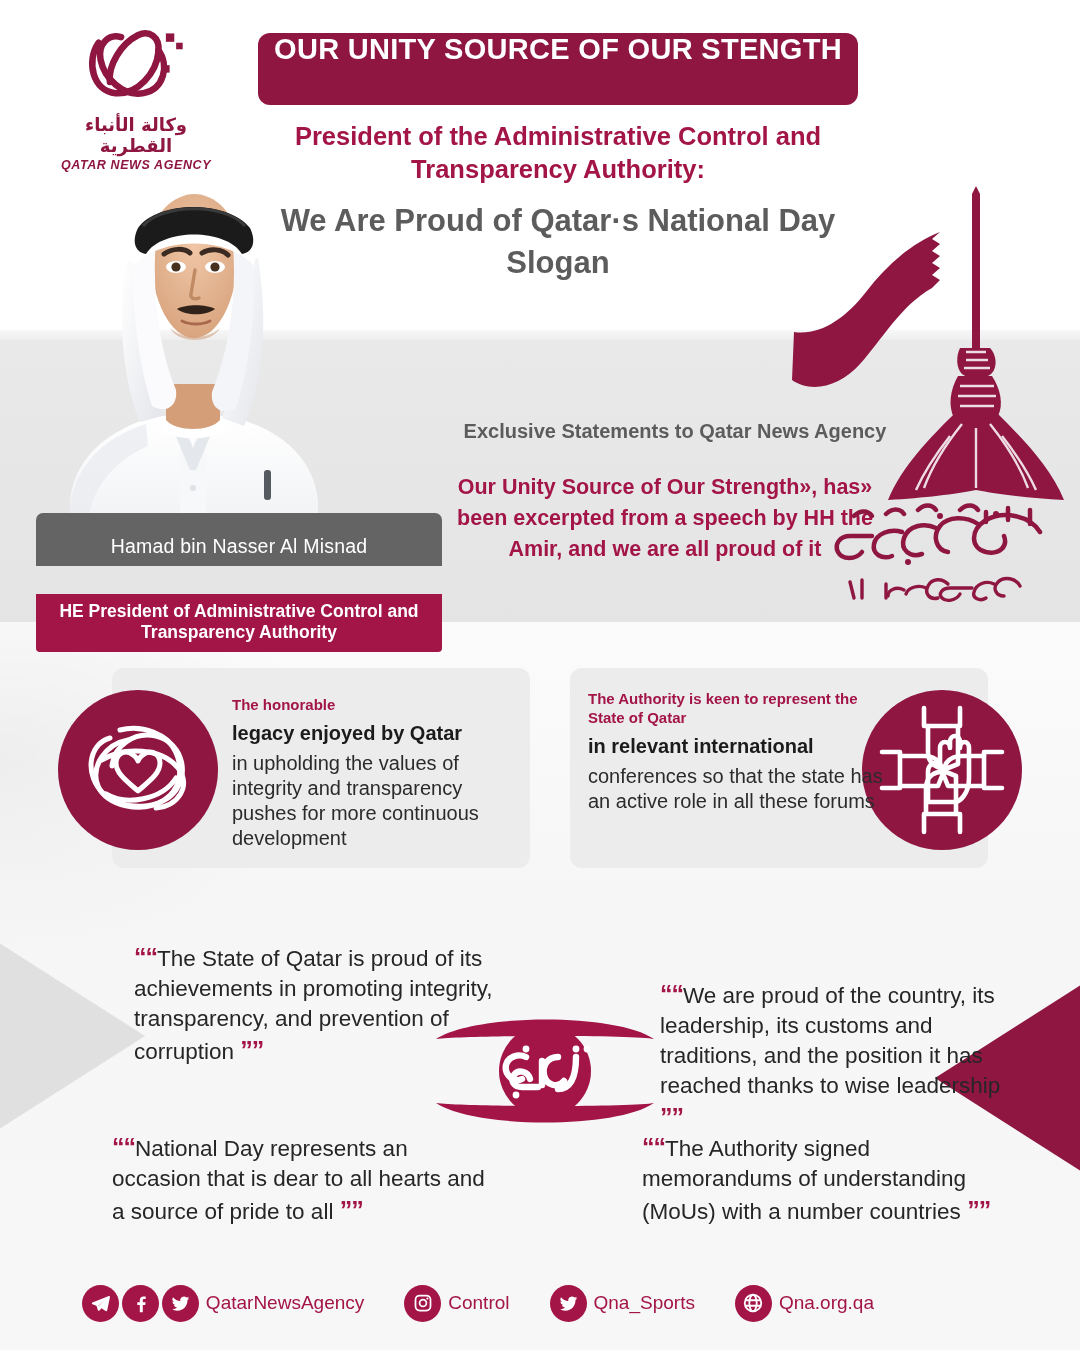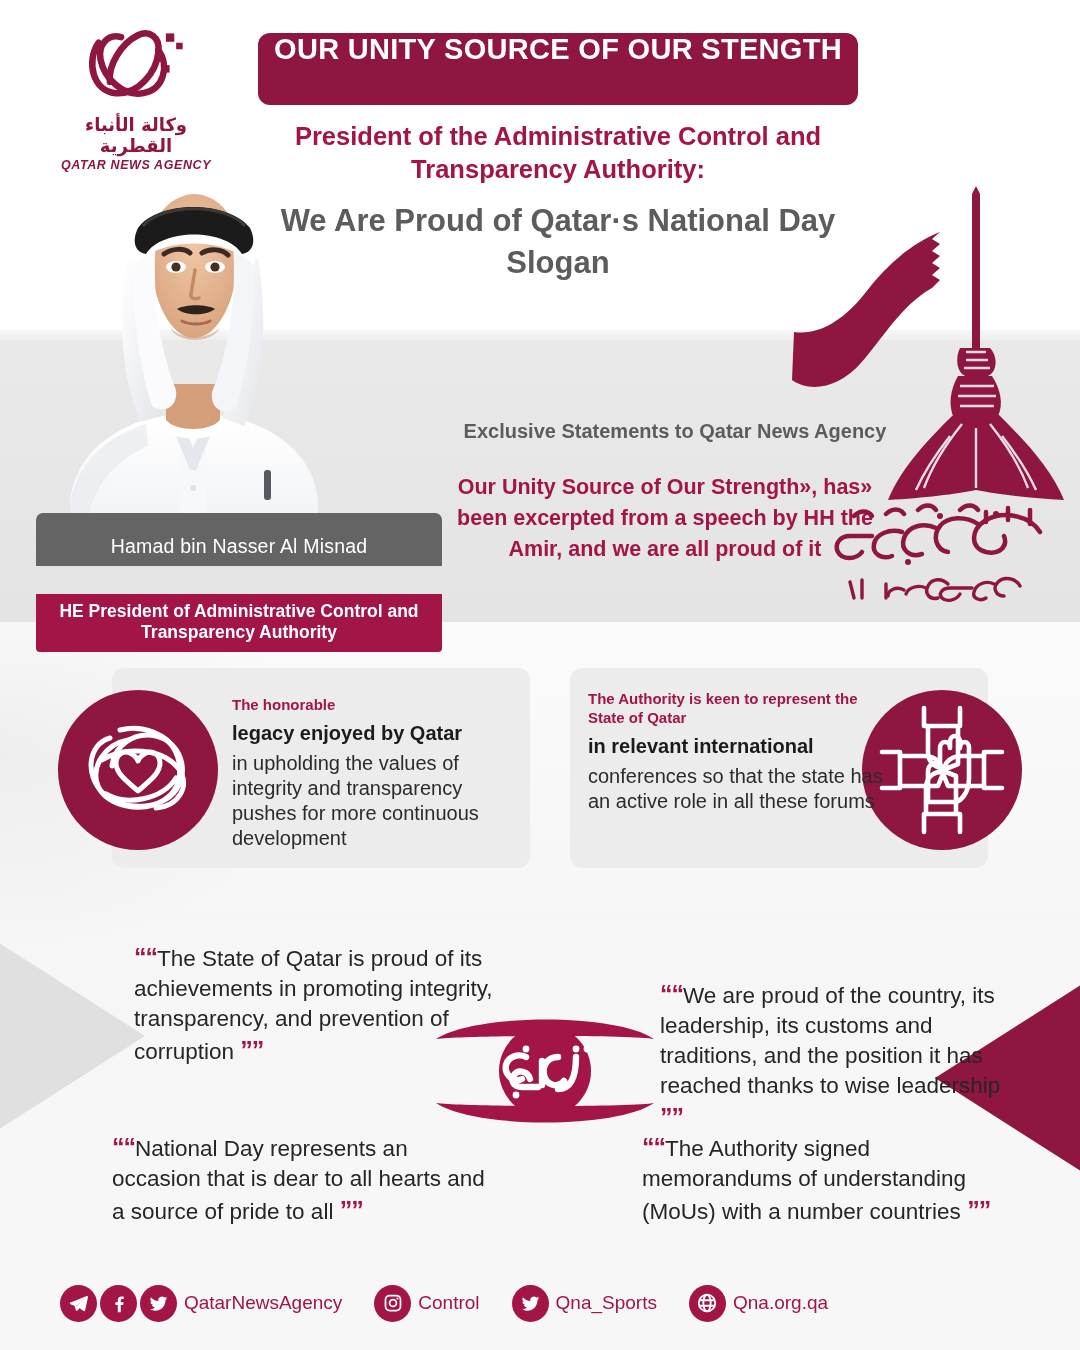--- a/index.html
+++ b/index.html
@@ -138,21 +138,21 @@
   .q3 { left:112px; top:1131px; width:390px; }
   .q4 { left:642px; top:1131px; width:360px; }
   .qm { color:#a31447; font-weight:700; font-size:25px; letter-spacing:-1px; }
 
   
   .eye-logo { position:absolute; left:430px; top:1005px; width:230px; height:130px; }
 
   
   .footer {
     position:absolute; left:0; top:1272px; width:888px; height:62px;
-    display:flex; align-items:center; justify-content:center; gap:4px;
+    display:flex; align-items:center; justify-content:flex-end; gap:12px;
   }
   .fgroup { display:flex; align-items:center; gap:7px; margin:0 14px; }
   .fbadge {
     width:37px; height:37px; border-radius:50%; background:#a31447;
     display:flex; align-items:center; justify-content:center; flex:0 0 auto;
   }
   .fbadge svg { display:block; }
   .flabel { color:#a31447; font-size:19px; font-weight:400; white-space:nowrap; }
   .ftight { display:flex; gap:3px; }
 </style>

